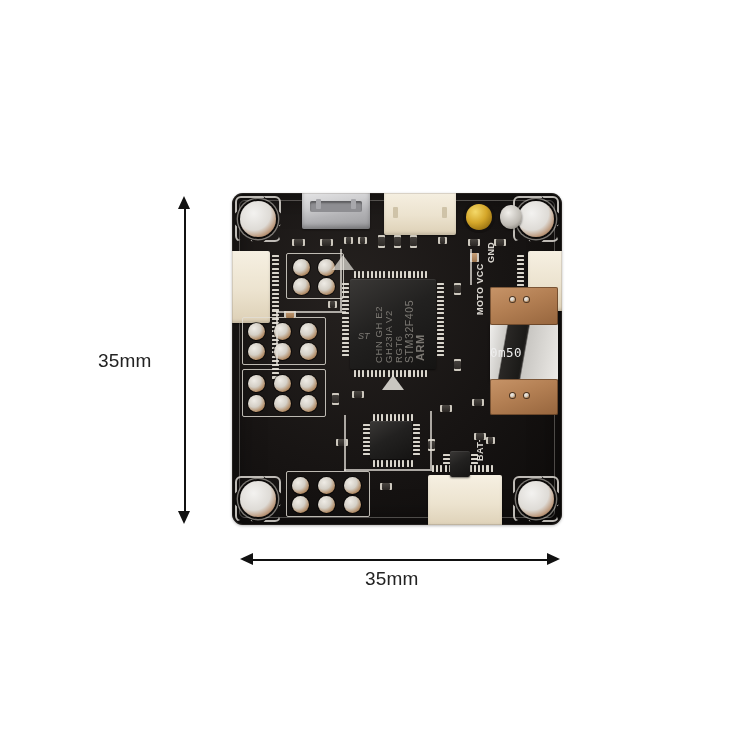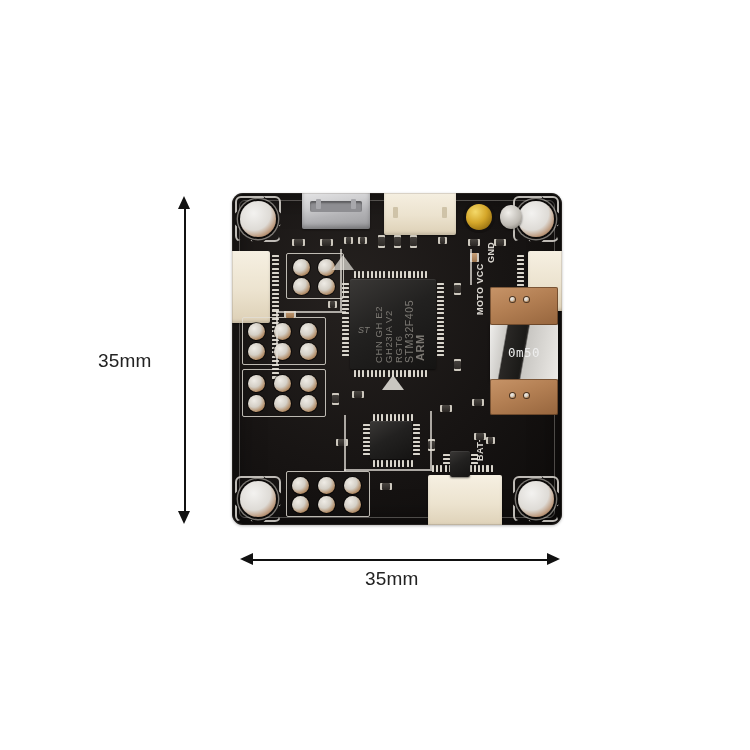--- a/index.html
+++ b/index.html
@@ -96,21 +96,21 @@
   .res.tan{background:linear-gradient(180deg,#c8a078 0%,#9c744d 100%);}
 
   .copper{position:absolute;border-radius:2px;
     background:linear-gradient(160deg,#c79468 0%,#b37f53 45%,#96653d 100%);
     box-shadow:inset 0 0 0 1px rgba(60,35,18,.5);}
 
   .cap-big{position:absolute;border-radius:3px;
     background:linear-gradient(100deg,#efeeec 0%,#cdcbc7 22%,#2a2826 24%,#1b1a18 48%,#2a2826 50%,#c9c7c3 52%,#eceae6 100%);
     box-shadow:0 1px 3px rgba(0,0,0,.55);}
   .cap-big .lbl{position:absolute;left:0;right:0;top:50%;transform:translateY(-50%);
-    text-align:center;color:#eee;font-size:12.5px;font-family:"DejaVu Sans Mono", monospace;letter-spacing:.5px;}
+    text-align:left;color:#eee;font-size:12.5px;font-family:"DejaVu Sans Mono", monospace;letter-spacing:.5px;}
 
   .silk-txt{position:absolute;color:rgba(235,232,226,.92);font-size:9px;font-weight:bold;letter-spacing:.4px;white-space:nowrap;}
   .rot90{transform:rotate(-90deg);transform-origin:left top;}
   .chip-txt{position:absolute;color:rgba(150,146,140,.78);font-size:9.5px;letter-spacing:.6px;white-space:nowrap;}
   .trace{position:absolute;background:rgba(228,225,218,.72);}
 
   .st-logo{position:absolute;color:rgba(150,146,140,.8);font-size:9px;font-style:italic;}
 
   .arrow-silk{position:absolute;width:0;height:0;border-left:11px solid transparent;border-right:11px solid transparent;border-bottom:15px solid rgba(232,229,222,.85);}
 
@@ -239,21 +239,21 @@
         <i></i>
         <i></i>
     </div>
 
     <div class="chip" style="left:118px;top:86px;width:86px;height:90px;">
       <div class="chip-txt rot90" style="left:64px;top:82px;font-weight:bold;font-size:11px;">ARM</div>
       <div class="chip-txt rot90" style="left:53px;top:84px;font-size:10.5px;">STM32F405</div>
       <div class="chip-txt rot90" style="left:43px;top:84px;">RGT6</div>
       <div class="chip-txt rot90" style="left:33px;top:84px;">GH23IA V2</div>
       <div class="chip-txt rot90" style="left:23px;top:84px;">CHN GH E2</div>
-      <div class="st-logo" style="left:8px;top:46px;">ST</div>
+      <div class="st-logo" style="left:8px;top:52px;">ST</div>
     </div>
     <div class="pins h" style="left:122px;top:78px;">
       <i></i>
         <i></i>
         <i></i>
         <i></i>
         <i></i>
         <i></i>
         <i></i>
         <i></i>

